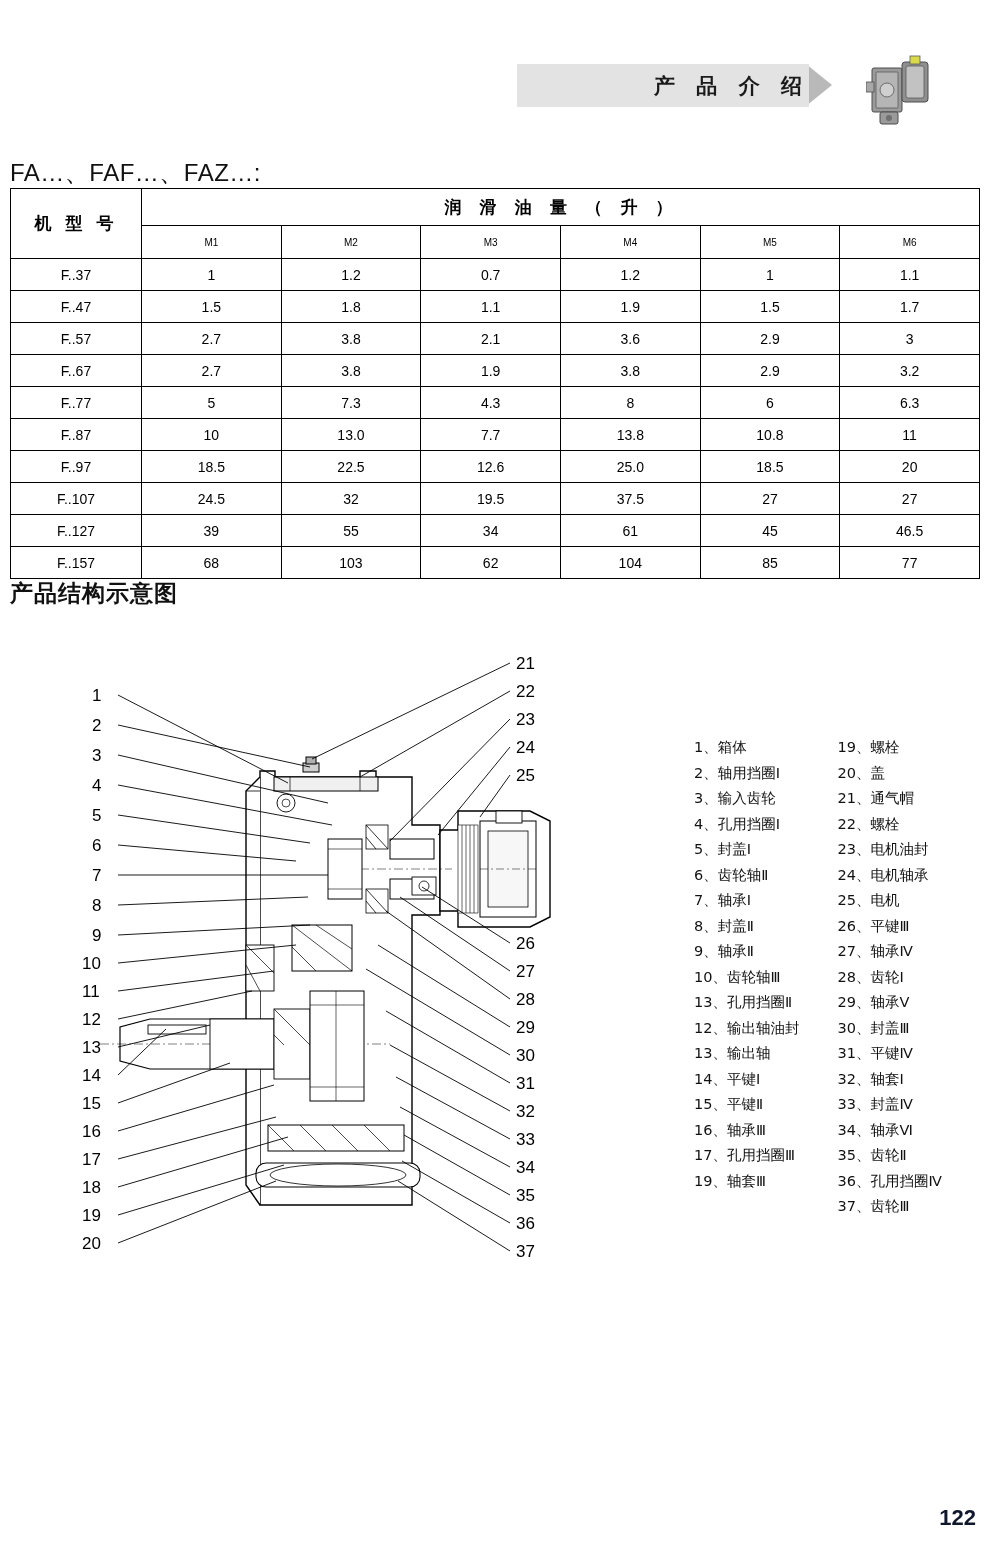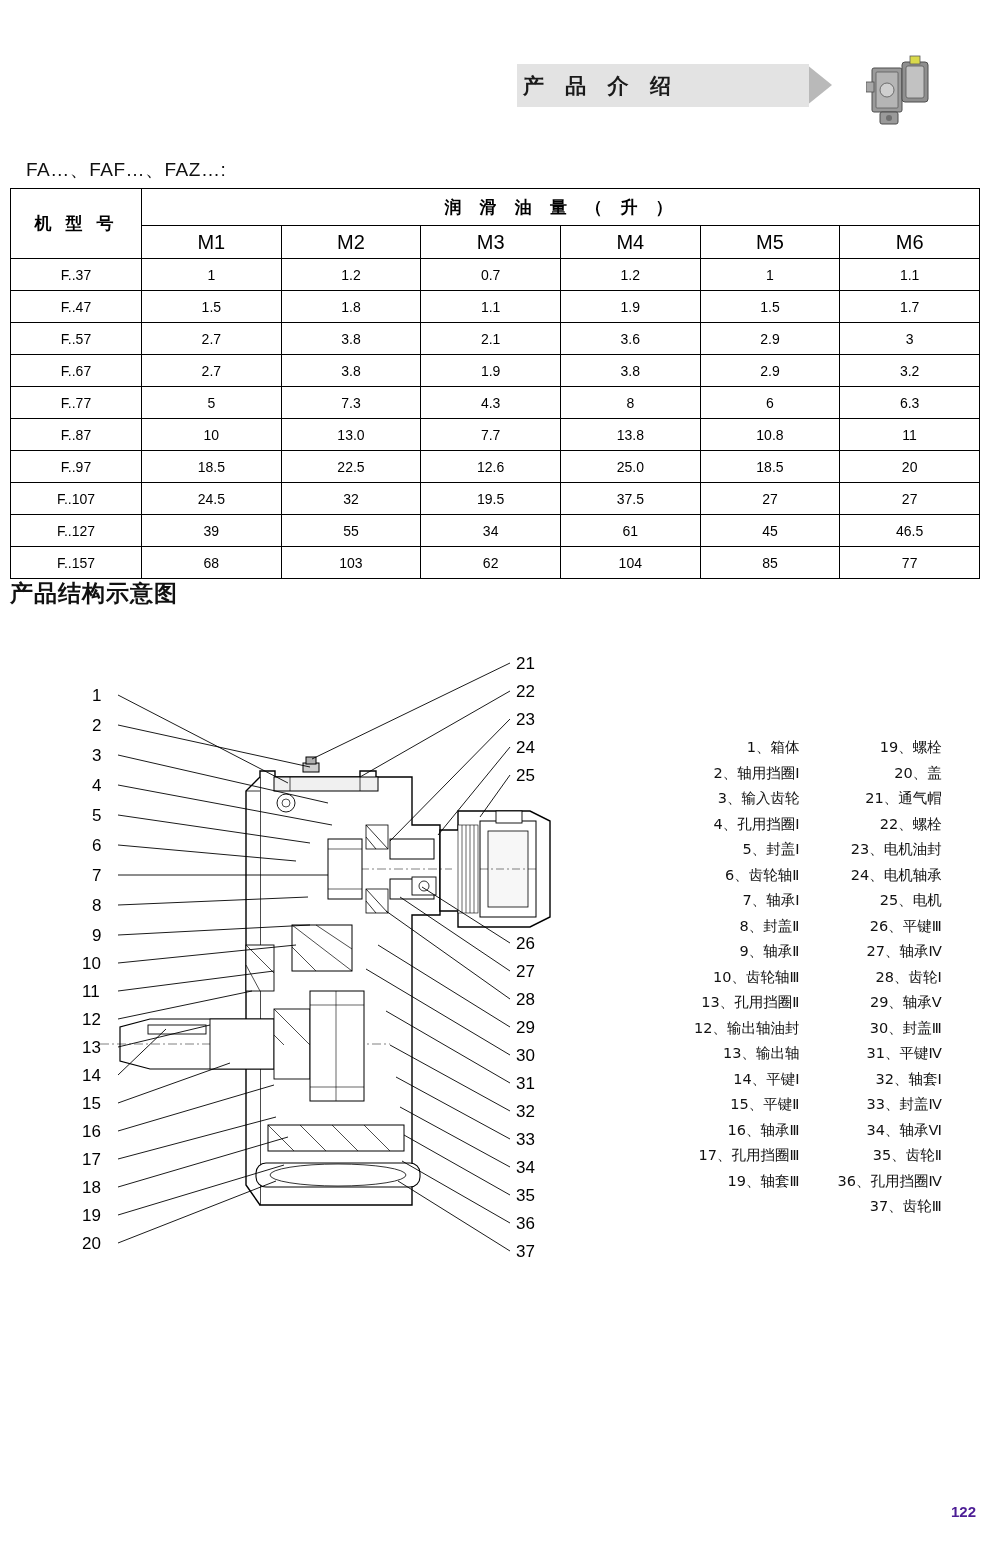--- a/index.html
+++ b/index.html
@@ -31,21 +31,21 @@
   }
   .banner {
     position: absolute;
     left: 517px;
     top: 12px;
     width: 292px;
     height: 43px;
     background: #e3e3e3;
     display: flex;
     align-items: center;
-    justify-content: flex-start;
+    justify-content: flex-end;
   }
   .banner-text {
     font-size: 21px;
     letter-spacing: 7px;
     color: #1a1a1a;
     font-family: "DejaVu Sans", "Liberation Sans", sans-serif;
     font-weight: bold;
     padding-left: 6px;
   }
   .banner-arrow {
@@ -71,23 +71,23 @@
     position: absolute;
     left: 866px;
     top: 0px;
     width: 70px;
     height: 80px;
   }
 
   
   .series-caption {
     position: absolute;
-    left: 26px;
+    left: 10px;
     top: 157px;
-    font-size: 19px;
+    font-size: 24px;
     letter-spacing: 0.5px;
     color: #111;
   }
 
   
   .oil-table {
     position: absolute;
     left: 10px;
     top: 188px;
     width: 970px;
@@ -109,21 +109,21 @@
   }
   .oil-table .group-head {
     font-size: 17px;
     letter-spacing: 4px;
     font-weight: bold;
     height: 34px;
     font-family: Liberation Mono, monospace;
   }
   .oil-table .sub-head {
     height: 30px;
-    font-size: 20px;
+    font-size: 10px;
   }
   .oil-table td.model-cell {
     font-size: 14px;
   }
   .oil-table tbody tr td {
     height: 29px;
   }
 
   
   .section-title {
@@ -157,39 +157,38 @@
   .legend {
     position: absolute;
     left: 694px;
     top: 110px;
     width: 290px;
     display: flex;
     gap: 38px;
     font-size: 14.5px;
     line-height: 25.5px;
     font-family: "DejaVu Sans", "Liberation Sans", sans-serif;
-    text-align: right;
   }
   .legend-col {
     display: flex;
     flex-direction: column;
   }
   .legend-item {
     white-space: nowrap;
     color: #111;
   }
 
   
   .page-number {
     position: absolute;
     right: 14px;
-    bottom: 30px;
-    font-size: 15px;
+    bottom: 19px;
+    font-size: 22px;
     font-weight: bold;
-    color: #4c1d95;
+    color: #0f172a;
   }
 </style>
 </head>
 <body>
 
 <div class="page">
 
   <div class="header">
     <div class="banner-accent"></div>
     <div class="banner-arrow"></div>

